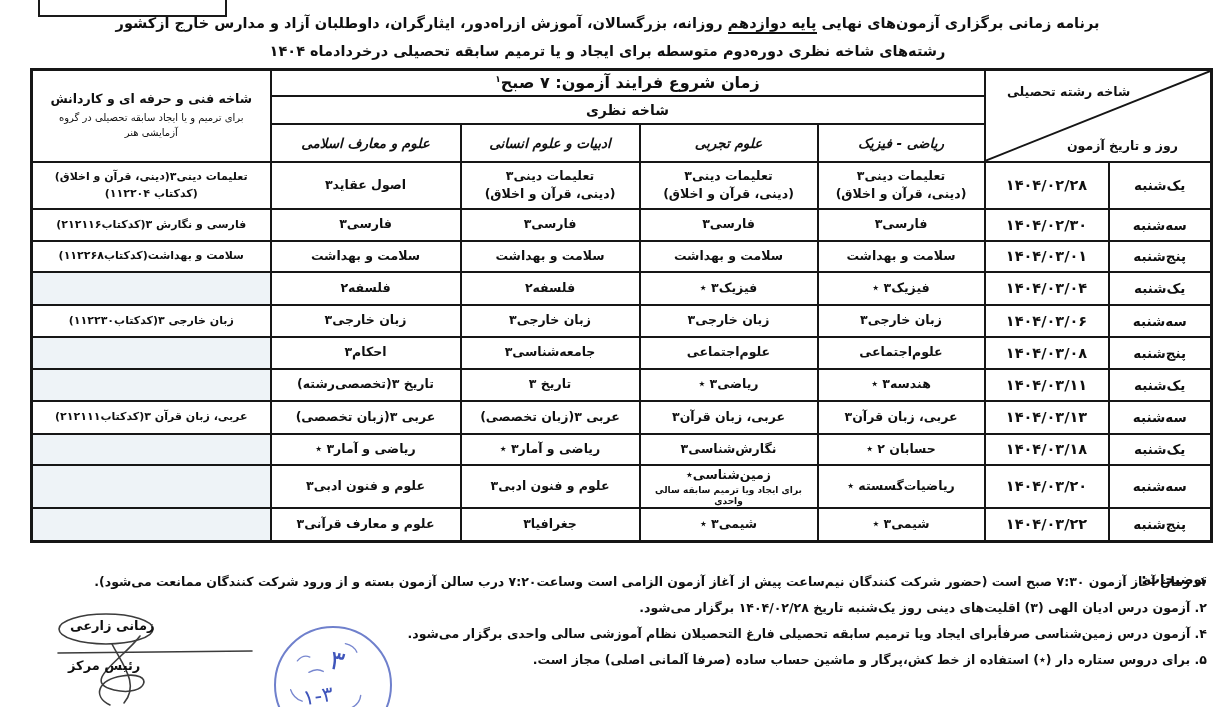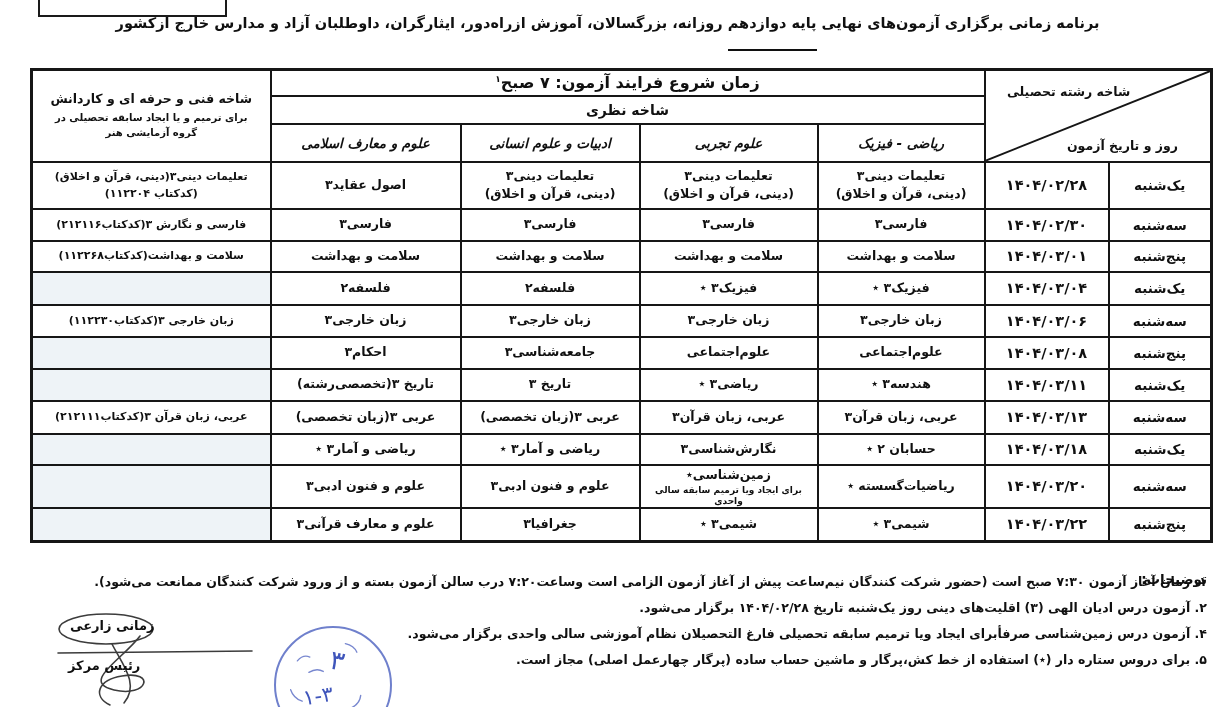--- a/index.html
+++ b/index.html
@@ -4,36 +4,36 @@
 <style>
   html,body{margin:0;padding:0;background:#e8e8e8;}
   .page{position:relative;width:1215px;height:707px;background:#ffffff;overflow:hidden;
         direction:rtl;font-family:"DejaVu Sans",sans-serif;color:#101010;margin:0 auto;}
 
   .top-box{position:absolute;left:38px;top:-6px;width:185px;height:19px;
            border:2px solid #1a1a1a;background:#fff;}
 
   .title1{position:absolute;top:15px;left:0;right:0;text-align:center;
           font-size:14.5px;font-weight:800;white-space:nowrap;}
-  .title1 .u{border-bottom:2.5px solid #101010;padding-bottom:18px;}
+  .title1 .u{border-bottom:2.5px solid #101010;padding-bottom:1px;}
   .title2{position:absolute;top:43px;left:0;right:0;text-align:center;
           font-size:14.5px;font-weight:800;white-space:nowrap;}
 
   table.exam-table{position:absolute;top:68px;left:30px;width:1180px;
           border-collapse:collapse;table-layout:fixed;border:3px solid #161616;background:#fff;}
   table.exam-table td{border:2px solid #161616;text-align:center;vertical-align:middle;
           padding:0;font-weight:700;overflow:hidden;}
 
   .time-h{font-size:16px;font-weight:800;}
   .time-h sup{font-size:9px;}
   .nazari-h{font-size:14px;font-weight:800;}
   .subj-h{font-size:13.5px;font-weight:800;font-style:italic;}
 
   .fanni-h .fanni-title{font-size:12.5px;font-weight:800;margin-bottom:4px;}
-  .fanni-h .fanni-sub{font-size:10px;font-weight:700;line-height:1.55;padding:0 20px;}
+  .fanni-h .fanni-sub{font-size:10px;font-weight:400;line-height:1.55;padding:0 20px;}
 
   .diag{position:relative;padding:0;}
   .diag svg{position:absolute;left:0;top:0;width:100%;height:100%;}
   .diag-top{position:absolute;top:14%;left:4%;width:66%;text-align:center;
             font-size:12.5px;font-weight:800;}
   .diag-bottom{position:absolute;bottom:8%;right:3%;width:72%;text-align:center;
             font-size:12.5px;font-weight:800;}
 
   .day-cell{font-size:13.5px;font-weight:800;}
   .date-cell{font-size:14.5px;font-weight:800;letter-spacing:.5px;}
@@ -61,20 +61,21 @@
          transform:rotate(-9deg);}
 </style>
 </head>
 <body>
 
 <div class="page">
 
   <div class="top-box"></div>
 
   <div class="title1"><span>برنامه زمانی برگزاری آزمون‌های نهایی </span><span class="u">پایه دوازدهم</span><span> روزانه، بزرگسالان، آموزش ازراه‌دور، ایثارگران، داوطلبان آزاد و مدارس خارج ازکشور</span></div>
+  <div class="title2">رشته‌های شاخه نظری دوره‌دوم متوسطه برای ایجاد و یا ترمیم سابقه تحصیلی درخردادماه ۱۴۰۴</div>
 
   <table class="exam-table">
     <colgroup>
       <col style="width:103px">
         <col style="width:124px">
         <col style="width:167px">
       <col style="width:178px">
         <col style="width:179px">
         <col style="width:190px">
       <col style="width:239px">
@@ -308,21 +309,21 @@
           <td class="fanni-cell tint"></td>
         </tr>
       </tbody>
   </table>
 
   <div class="notes-heading">توضیحات:</div>
   <div class="notes" id="notes">
       <div class="note-line"><span>۱. زمان آغاز آزمون </span><span class="b">۷:۳۰ صبح است</span><span> (حضور شرکت کنندگان نیم‌ساعت پیش از آغاز آزمون الزامی است وساعت۷:۲۰ درب سالن آزمون بسته و از ورود شرکت کنندگان ممانعت می‌شود).</span></div>
       <div class="note-line"><span>۲. آزمون درس </span><span class="b">ادیان الهی (۳) اقلیت‌های دینی</span><span> روز </span><span class="b">یک‌شنبه</span><span> تاریخ </span><span class="b">۱۴۰۴/۰۲/۲۸</span><span> برگزار می‌شود.</span></div>
       <div class="note-line"><span>۴. آزمون درس </span><span class="b">زمین‌شناسی</span><span> صرفأبرای ایجاد ویا ترمیم سابقه تحصیلی فارغ التحصیلان نظام آموزشی سالی واحدی برگزار می‌شود.</span></div>
-      <div class="note-line"><span>۵. برای دروس ستاره دار </span><span class="b">(٭)</span><span> استفاده از خط کش،پرگار و ماشین حساب ساده (پرگار چهارعمل اصلی) مجاز است.</span></div>
+      <div class="note-line"><span>۵. برای دروس ستاره دار </span><span class="b">(٭)</span><span> استفاده از خط کش،پرگار و ماشین حساب ساده (صرفا آلمانی اصلی) مجاز است.</span></div>
     </div>
 
   <div class="sig">
     <svg viewBox="0 0 210 95">
       <g fill="none" stroke="#3c3c3c" stroke-width="1.6" stroke-linecap="round">
         <ellipse cx="54" cy="17" rx="47" ry="15"></ellipse>
         <path d="M6,41 L200,39"></path>
         <path d="M88,24 C70,48 28,70 62,78 C96,86 104,58 70,64 C46,68 40,84 58,93"></path>
         <path d="M60,32 C70,52 88,72 72,91"></path>
       </g>

